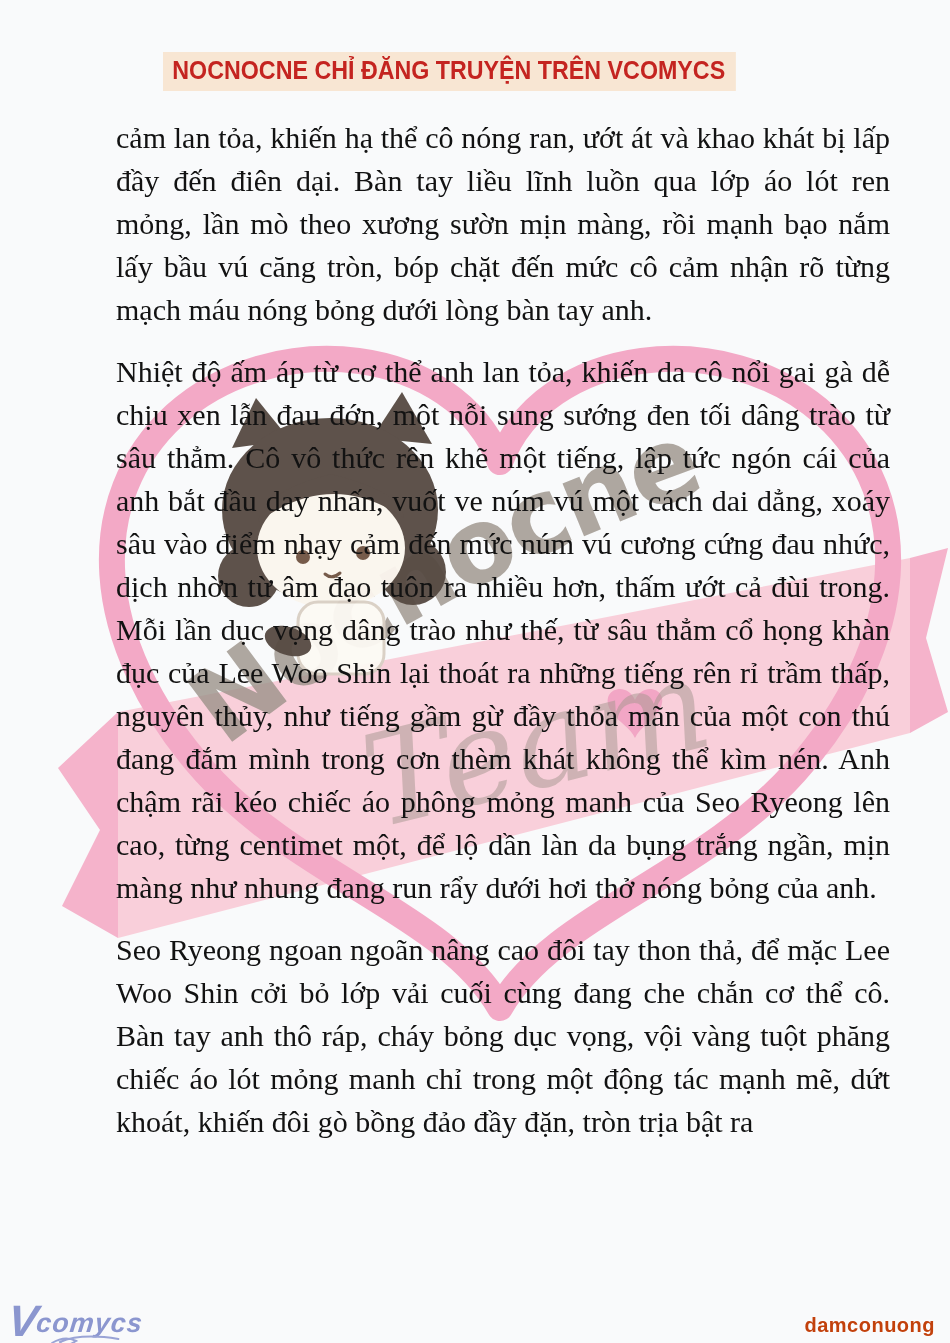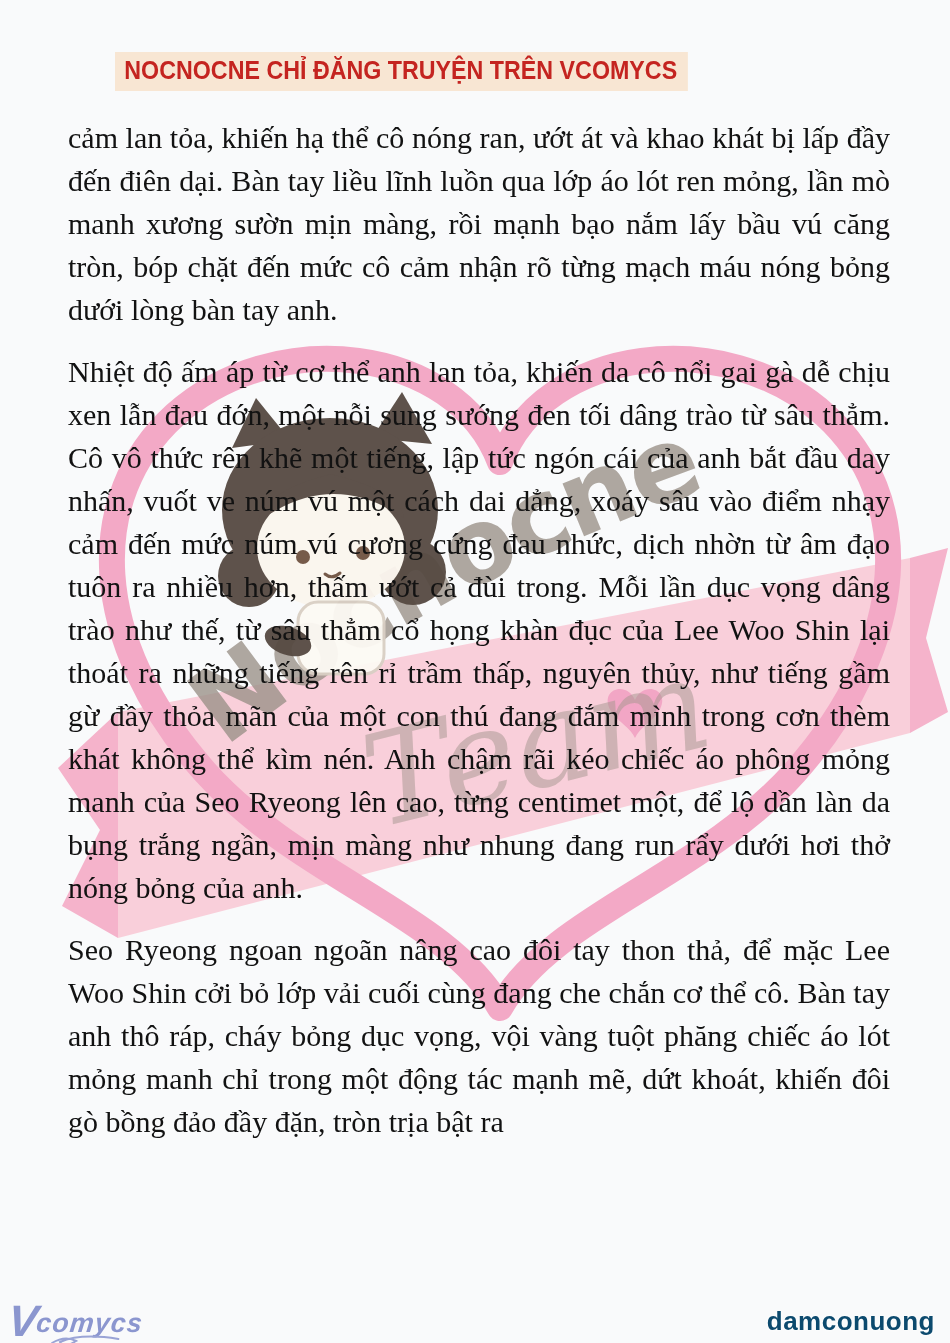--- a/index.html
+++ b/index.html
@@ -4,21 +4,21 @@
 <style>
   html,body{margin:0;padding:0;background:#e9ebee;}
   .page{
     position:relative;
     width:950px;height:1343px;
     background:#f9fafb;
     overflow:hidden;
     font-family:"Liberation Serif","DejaVu Serif",serif;
   }
   .watermark{position:absolute;left:0;top:0;width:950px;height:1343px;}
-  .content{position:relative;padding:0 60px 0 68px;}
+  .content{position:relative;padding:0 60px 0 68px;margin-left:48px;}
   .notice{
     display:inline-block;
     margin:52px 0 0 47px;
     background:#f8e6d3;
     color:#c42420;
     font-family:"Liberation Sans","DejaVu Sans",sans-serif;
     font-weight:700;
     font-size:25px;
     line-height:1.1;
     padding:5px 12px 6px 10px;
@@ -44,22 +44,22 @@
     color:#8b96cf;
     font-size:27px;letter-spacing:1px;
     transform:skewX(-6deg);
   }
   .vcomycs .v{font-size:44px;line-height:0;vertical-align:-4px;margin-right:-2px;}
   .vcomycs .flourish{position:absolute;left:44px;bottom:-8px;}
   .credit{
     position:absolute;right:15px;bottom:6px;
     font-family:"Liberation Sans","DejaVu Sans",sans-serif;
     font-weight:700;
-    font-size:26px;
-    color:#0c4a6e;
+    font-size:20px;
+    color:#c2410c;
     letter-spacing:.5px;
     text-shadow:0 0 4px #ffffff;
   }
 </style>
 </head>
 <body>
 
 <div class="page">
 
   <svg class="watermark" viewBox="0 0 950 1343" preserveAspectRatio="none" aria-hidden="true">
@@ -100,21 +100,21 @@
       <circle cx="303" cy="557" r="7" fill="#6f5341"></circle>
       <circle cx="363" cy="553" r="7" fill="#6f5341"></circle>
       <path d="M 325 574 Q 332 580 340 573" fill="none" stroke="#6f5341" stroke-width="3" stroke-linecap="round"></path>
       <rect x="298" y="602" width="86" height="72" rx="20" fill="#fdfaf4" stroke="#d9cfc4" stroke-width="3"></rect>
       <ellipse cx="288" cy="641" rx="24" ry="14" fill="#564a42" transform="rotate(18 288 641)"></ellipse>
     </g>
   </svg>
 
   <div class="content">
     <div class="notice">NOCNOCNE CHỈ ĐĂNG TRUYỆN TRÊN VCOMYCS</div>
-    <p class="first">cảm lan tỏa, khiến hạ thể cô nóng ran, ướt át và khao khát bị lấp đầy đến điên dại. Bàn tay liều lĩnh luồn qua lớp áo lót ren mỏng, lần mò manh xương sườn mịn màng, rồi mạnh bạo nắm lấy bầu vú căng tròn, bóp chặt đến mức cô cảm nhận rõ từng mạch máu nóng bỏng dưới lòng bàn tay anh.</p>
+    <p class="first">cảm lan tỏa, khiến hạ thể cô nóng ran, ướt át và khao khát bị lấp đầy đến điên dại. Bàn tay liều lĩnh luồn qua lớp áo lót ren mỏng, lần mò theo xương sườn mịn màng, rồi mạnh bạo nắm lấy bầu vú căng tròn, bóp chặt đến mức cô cảm nhận rõ từng mạch máu nóng bỏng dưới lòng bàn tay anh.</p>
     <p>Nhiệt độ ấm áp từ cơ thể anh lan tỏa, khiến da cô nổi gai gà dễ chịu xen lẫn đau đớn, một nỗi sung sướng đen tối dâng trào từ sâu thẳm. Cô vô thức rên khẽ một tiếng, lập tức ngón cái của anh bắt đầu day nhấn, vuốt ve núm vú một cách dai dẳng, xoáy sâu vào điểm nhạy cảm đến mức núm vú cương cứng đau nhức, dịch nhờn từ âm đạo tuôn ra nhiều hơn, thấm ướt cả đùi trong. Mỗi lần dục vọng dâng trào như thế, từ sâu thẳm cổ họng khàn đục của Lee Woo Shin lại thoát ra những tiếng rên rỉ trầm thấp, nguyên thủy, như tiếng gầm gừ đầy thỏa mãn của một con thú đang đắm mình trong cơn thèm khát không thể kìm nén. Anh chậm rãi kéo chiếc áo phông mỏng manh của Seo Ryeong lên cao, từng centimet một, để lộ dần làn da bụng trắng ngần, mịn màng như nhung đang run rẩy dưới hơi thở nóng bỏng của anh.</p>
     <p>Seo Ryeong ngoan ngoãn nâng cao đôi tay thon thả, để mặc Lee Woo Shin cởi bỏ lớp vải cuối cùng đang che chắn cơ thể cô. Bàn tay anh thô ráp, cháy bỏng dục vọng, vội vàng tuột phăng chiếc áo lót mỏng manh chỉ trong một động tác mạnh mẽ, dứt khoát, khiến đôi gò bồng đảo đầy đặn, tròn trịa bật ra</p>
   </div>
 
   <div class="footer">
     <div class="vcomycs">
       <span class="v">V</span><span>comycs</span>
       <svg class="flourish" width="70" height="14" viewBox="0 0 70 14">
         <path d="M2 10 Q 14 2 26 8 Q 14 16 10 9 Q 30 0 68 6" fill="none" stroke="#9aa4d6" stroke-width="2" stroke-linecap="round"></path>
       </svg>

